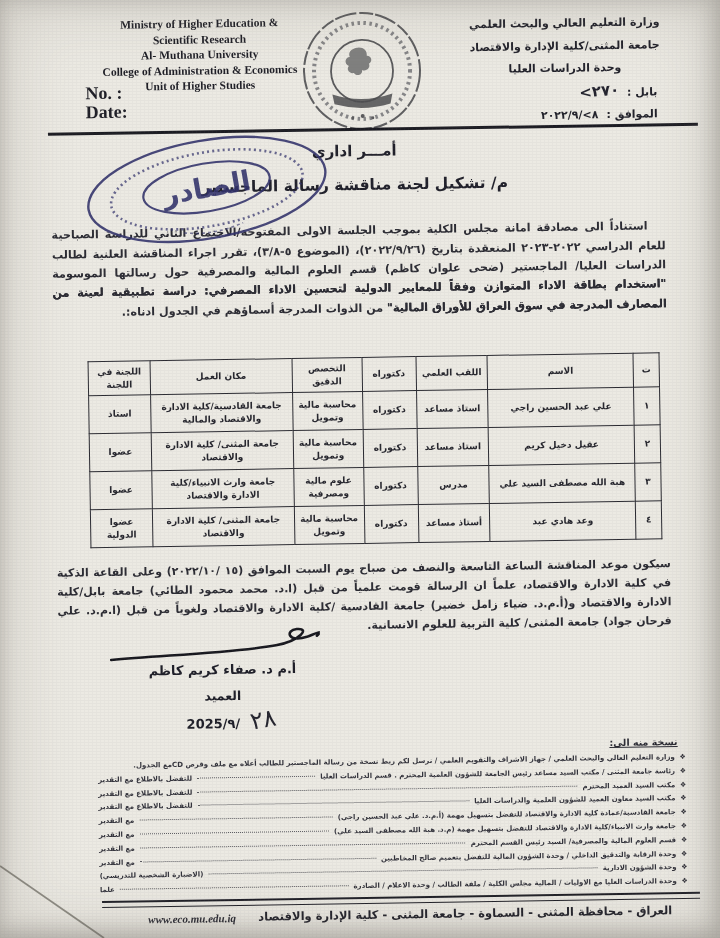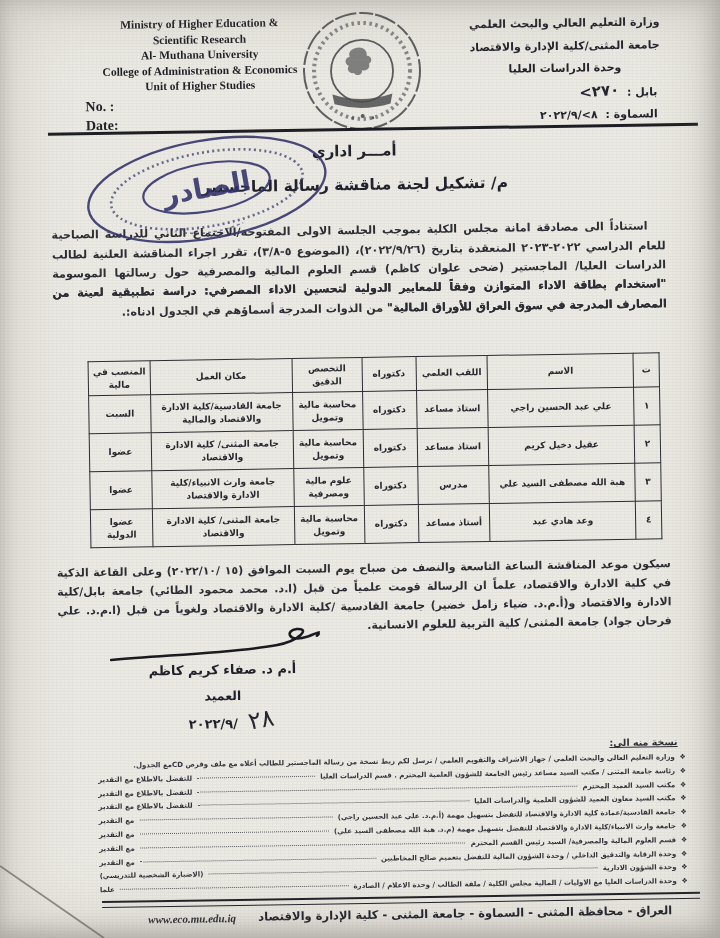--- a/index.html
+++ b/index.html
@@ -12,23 +12,23 @@
   .sheet{position:absolute;inset:0;transform:rotate(-0.9deg);transform-origin:50% 55%;}
   .vignette{position:absolute;inset:0;z-index:60;pointer-events:none;
     box-shadow:inset 0 0 70px rgba(110,105,95,.28), inset -10px 0 22px rgba(95,92,88,.18), inset 0 -8px 18px rgba(95,92,88,.22);}
   .grain{position:absolute;inset:0;z-index:55;pointer-events:none;opacity:.05;
     background:repeating-linear-gradient(0deg,#777 0 1px,transparent 1px 3px),
                repeating-linear-gradient(90deg,#888 0 1px,transparent 1px 4px);}
   
   .en-head{position:absolute;left:66px;top:14px;width:282px;text-align:center;
     font-family:"Liberation Serif","DejaVu Serif",serif;font-weight:bold;
     font-size:11.5px;line-height:15.5px;color:#1e1e26;}
-  .no-date{position:absolute;left:92px;top:93px;
+  .no-date{position:absolute;left:92px;top:80px;
     font-family:"Liberation Serif","DejaVu Serif",serif;font-weight:bold;
-    font-size:14px;line-height:19px;color:#1e1e26;}
+    font-size:18px;line-height:19px;color:#1e1e26;}
   .logo{position:absolute;left:303px;top:8px;width:132px;height:128px;}
   .ar-head{position:absolute;right:22px;top:16px;width:252px;direction:rtl;text-align:center;
     font-size:11px;font-weight:bold;line-height:22.5px;color:#22222b;}
   .num-line,.date-line{display:flex;direction:rtl;justify-content:flex-start;
     padding-right:34px;gap:8px;align-items:baseline;}
   .hand{font-weight:bold;font-size:15px;display:inline-block;transform:rotate(-4deg);color:#23232e;}
   .rule{position:absolute;left:54px;top:128px;width:650px;height:3.2px;background:#1b1b22;}
   
   .title{position:absolute;left:0;right:0;top:142px;text-align:center;
     font-size:15px;font-weight:bold;color:#20202a;}
@@ -108,21 +108,21 @@
 
   <div class="ar-head">
     <div>وزارة التعليم العالي والبحث العلمي</div>
     <div>جامعة المثنى/كلية الإدارة والاقتصاد</div>
     <div>وحدة الدراسات العليا</div>
     <div class="num-line">
       <span>بابل :</span>
       <bdo dir="ltr" class="hand">&lt;٢٧٠</bdo>
     </div>
     <div class="date-line">
-      <span>السماوة :</span>
+      <span>الموافق :</span>
       <bdo dir="ltr">٢٠٢٢/٩/&lt;٨</bdo>
     </div>
   </div>
 
   <div class="rule"></div>
 
   <div class="title">أمـــر اداري</div>
   <div class="subject">م/ تشكيل لجنة مناقشة رسالة الماجستير</div>
 
   <svg class="stamp" viewBox="0 0 252 106">
@@ -146,32 +146,32 @@
         <col style="width:62px">
     </colgroup>
     <thead>
       <tr>
         <th>ت</th>
         <th>الاسم</th>
         <th>اللقب العلمي</th>
         <th>دكتوراه</th>
         <th>التخصص الدقيق</th>
         <th>مكان العمل</th>
-        <th>المنصب في مالية</th>
+        <th>اللجنة في اللجنة</th>
       </tr>
     </thead>
     <tbody>
       <tr>
         <td>١</td>
         <td>علي عبد الحسين راجي</td>
         <td>استاذ مساعد</td>
         <td>دكتوراه</td>
         <td>محاسبة مالية وتمويل</td>
         <td>جامعة القادسية/كلية الادارة والاقتصاد والمالية</td>
-        <td>السبت</td>
+        <td>استاذ</td>
       </tr>
       <tr>
         <td>٢</td>
         <td>عقيل دخيل كريم</td>
         <td>استاذ مساعد</td>
         <td>دكتوراه</td>
         <td>محاسبة مالية وتمويل</td>
         <td>جامعة المثنى/ كلية الادارة والاقتصاد</td>
         <td>عضوا</td>
       </tr>
@@ -197,21 +197,21 @@
   </table>
 
   <p class="p2">سيكون موعد المناقشة الساعة التاسعة والنصف من صباح يوم السبت الموافق (⁦١٥ /٢٠٢٢/١٠⁩) وعلى القاعة الذكية في كلية الادارة والاقتصاد، علماً ان الرسالة قومت علمياً من قبل (ا.د. محمد محمود الطائي) جامعة بابل/كلية الادارة والاقتصاد و(أ.م.د. ضياء زامل خضير) جامعة القادسية /كلية الادارة والاقتصاد ولغوياً من قبل (ا.م.د. علي فرحان جواد) جامعة المثنى/ كلية التربية للعلوم الانسانية.</p>
 
   <svg class="scribble" viewBox="0 0 212 42">
     <path d="M3 34 C55 30 125 29 168 22 C192 18 203 5 189 6 C177 7 180 20 199 14 C210 10 216 7 209 13" fill="none" stroke="#17171e" stroke-width="2.6" stroke-linecap="round"></path>
   </svg>
   <div class="sig-name">أ.م د. صفاء كريم كاظم</div>
   <div class="sig-role">العميد</div>
   <div class="sig-date">
-    <bdo dir="ltr">٢٠٢٢/٩/</bdo>
+    <bdo dir="ltr">2025/٩/</bdo>
     <span class="hand2">٢٨</span>
   </div>
 
   <div class="dist-head">نسخة منه الى:</div>
   <div class="dist">
     <div class="dist-item">
       <span class="dist-bullet">❖</span>
       <span class="dist-text">وزارة التعليم العالي والبحث العلمي / جهاز الاشراف والتقويم العلمي / نرسل لكم ربط نسخة من رسالة الماجستير للطالب أعلاه مع ملف وقرص CD</span>
       <span class="dist-note">مع الجدول.</span>
     </div>

